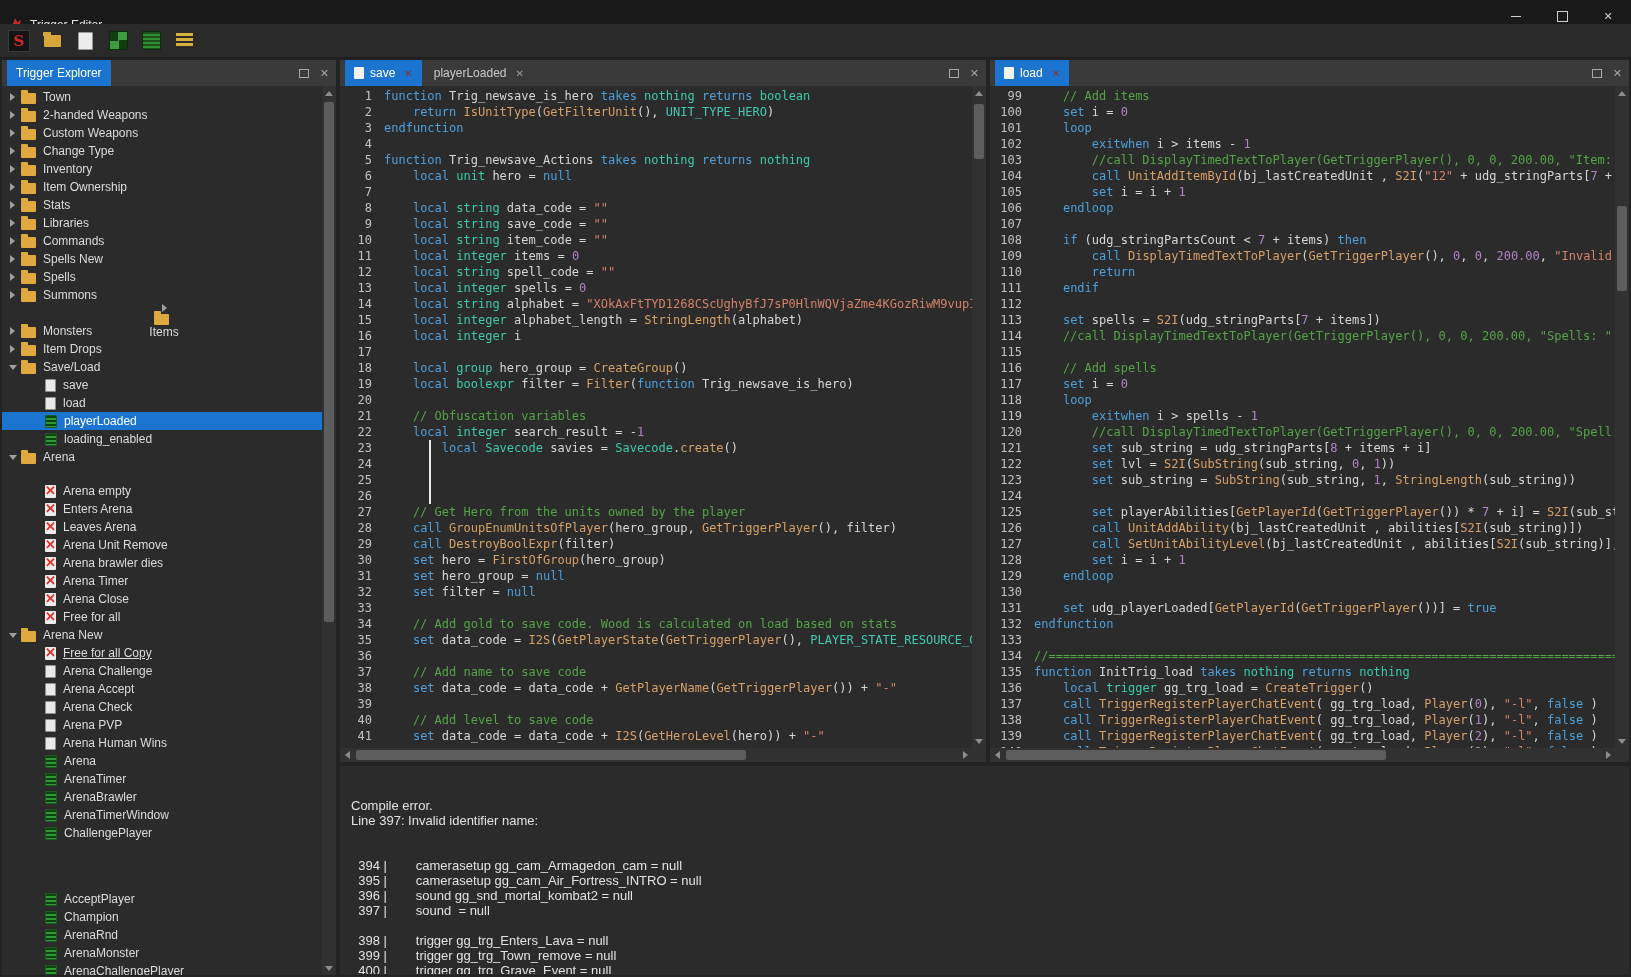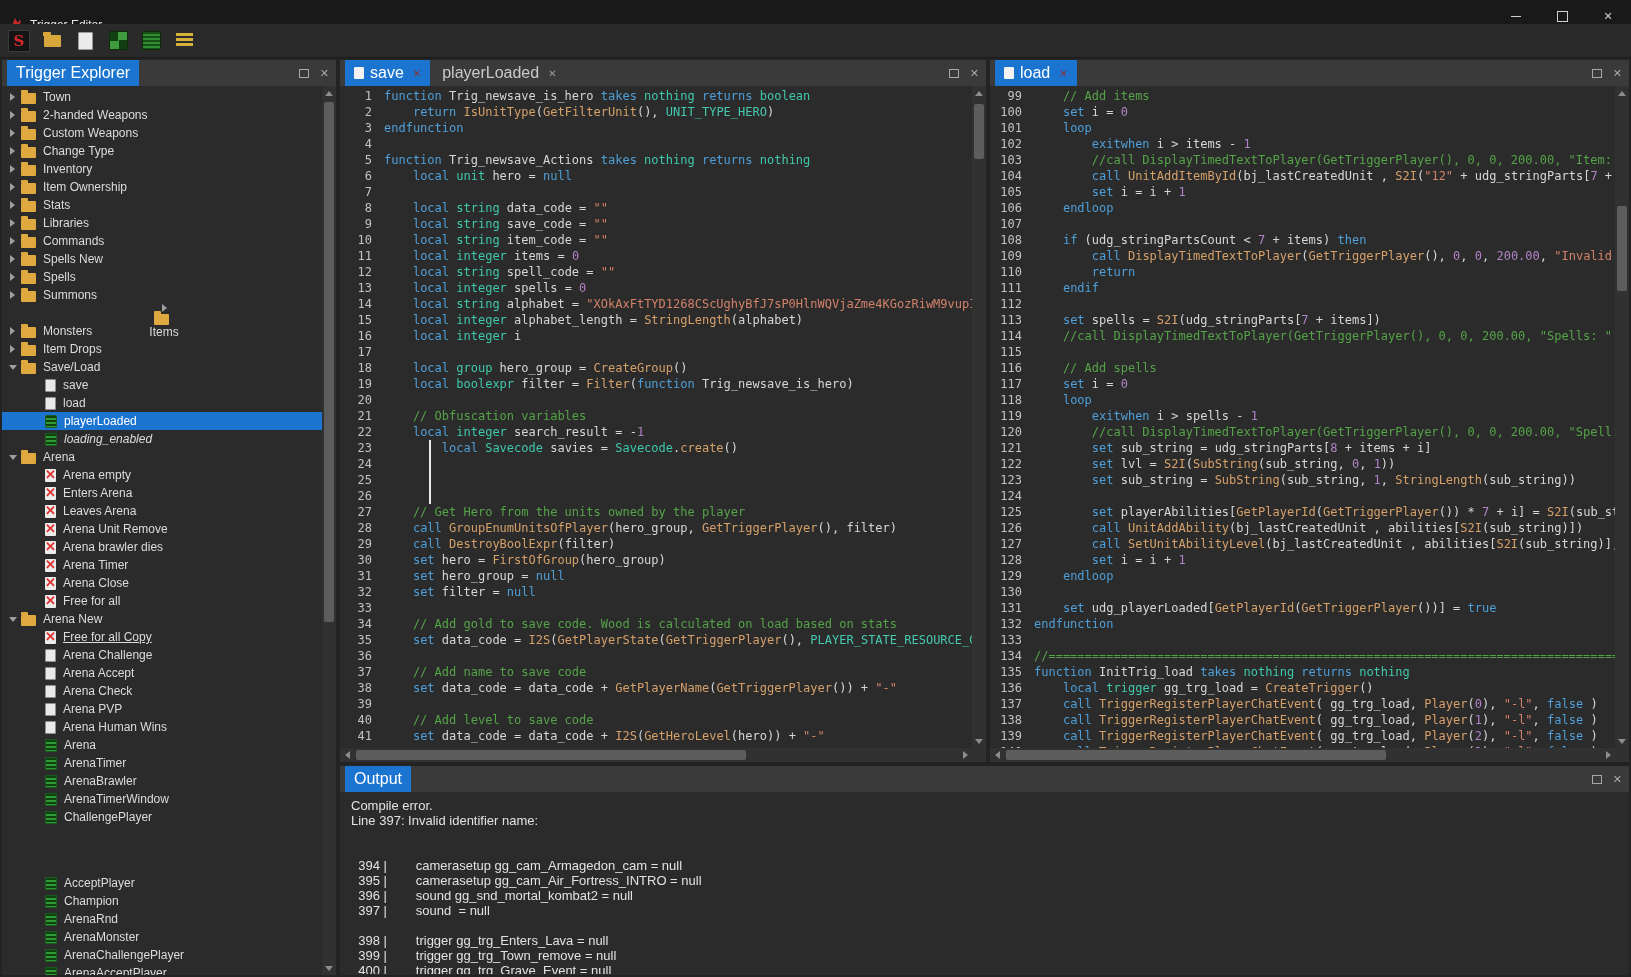--- a/index.html
+++ b/index.html
@@ -34,21 +34,21 @@
   .icon-terrain-editor::after{content:"";width:17px;height:17px;border:1px solid #0c2c0c;
       background:conic-gradient(#3e9c3e 0 25%,#123f12 0 50%,#3e9c3e 0 75%,#123f12 0)}
   .icon-script-editor::after{content:"";width:17px;height:17px;border:1px solid #0c2c0c;
       background:#2f8f2f repeating-linear-gradient(180deg,rgba(0,0,0,.45) 0 2px,transparent 2px 4px)}
   .icon-object-editor::after{content:"";width:17px;height:15px;
       background:repeating-linear-gradient(180deg,#d8b13b 0 3px,#2a2a2a 3px 5px)}
 
   
   .tabbar{height:26px;background:var(--header-background);display:flex;align-items:stretch;position:relative}
   .tabs{display:flex;align-items:stretch;gap:3px;padding-left:5px}
-  .tab{display:flex;align-items:center;padding:0 9px;font-size:16px;color:#c9c9c9;gap:6px;white-space:nowrap}
+  .tab{display:flex;align-items:center;padding:0 9px;font-size:12px;color:#c9c9c9;gap:6px;white-space:nowrap}
   .tab.active{background:var(--accent);color:#fff}
   .tab-file-icon{width:10px;height:12px;background:#f2f2f2;border-radius:1px;display:inline-block}
   .tab-close{margin-left:3px;display:inline-flex;align-items:center}
   .tab-close::after{content:"\2715";font-size:10px;color:#9a9a9a}
   .tab.active .tab-close::after{color:#8f2f2c}
   .header-icons{position:absolute;right:7px;top:0;bottom:0;display:flex;align-items:center;gap:11px}
   .hicon{display:inline-flex;align-items:center;justify-content:center;color:#a8a8a8}
   .hicon.float{width:10px;height:9px;border:1px solid #a8a8a8}
   .hicon.closep::after{content:"\2715";font-size:11px;color:#a8a8a8}
 
@@ -229,31 +229,31 @@
       <div class="trow" style="padding-left: 28px;">
         <span class="arrow"></span>
         <span class="ticon t-doc"></span>
         <span>load</span>
       </div>
       <div class="trow sel" style="padding-left: 28px;">
         <span class="arrow"></span>
         <span class="ticon t-script"></span>
         <span>playerLoaded</span>
       </div>
-      <div class="trow" style="padding-left: 28px; font-style: italic;">
+      <div class="trow" style="padding-left: 28px;">
         <span class="arrow"></span>
         <span class="ticon t-script"></span>
         <span>loading_enabled</span>
       </div>
       <div class="trow" style="padding-left: 4px;">
         <span class="arrow expanded"></span>
         <span class="ticon t-folder"></span>
         <span>Arena</span>
       </div>
-      <div class="trow" style="padding-left: 28px;">
+      <div class="trow" style="padding-left: 28px; margin-top: 16px;">
         <span class="arrow"></span>
         <span class="ticon t-disabled"></span>
         <span>Arena empty</span>
       </div>
       <div class="trow" style="padding-left: 28px;">
         <span class="arrow"></span>
         <span class="ticon t-disabled"></span>
         <span>Enters Arena</span>
       </div>
       <div class="trow" style="padding-left: 28px;">
@@ -448,31 +448,20 @@
   </div>
   <div class="hscroll">
     <span class="sarrow left"></span>
     <div class="hthumb" style="left:16px;width:380px;"></div>
     <span class="sarrow right"></span>
   </div>
   <div class="scorner"></div>
 </div>
 
 <div class="output-pane">
-  <div class="tabbar">
-    <div class="tabs">
-      <div class="tab active">
-        <span>Output</span>
-      </div>
-    </div>
-    <div class="header-icons">
-      <span class="hicon float"></span>
-      <span class="hicon closep"></span>
-    </div>
-  </div>
   <pre class="output-text" id="output-text">Compile error.
 Line 397: Invalid identifier name:
 
 
   394 |        camerasetup gg_cam_Armagedon_cam = null
   395 |        camerasetup gg_cam_Air_Fortress_INTRO = null
   396 |        sound gg_snd_mortal_kombat2 = null
   397 |        sound  = null
 
   398 |        trigger gg_trg_Enters_Lava = null

